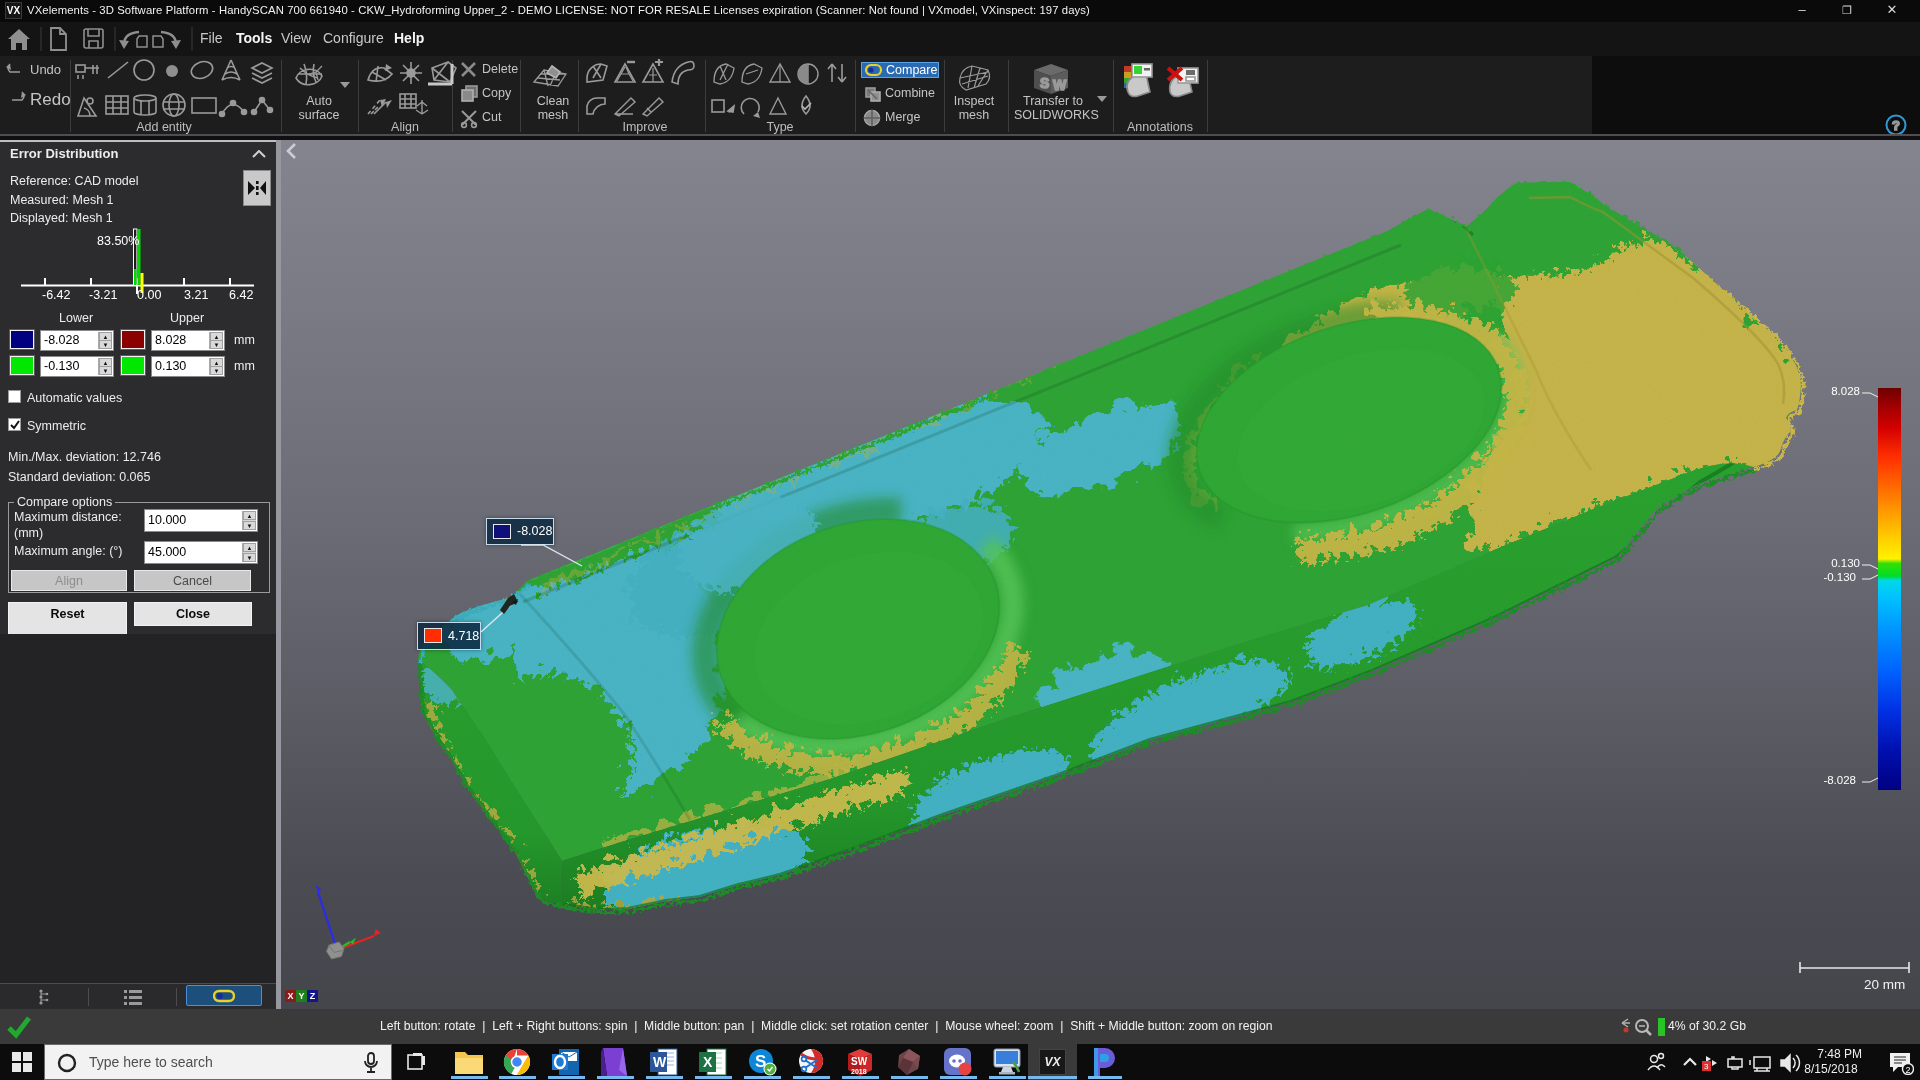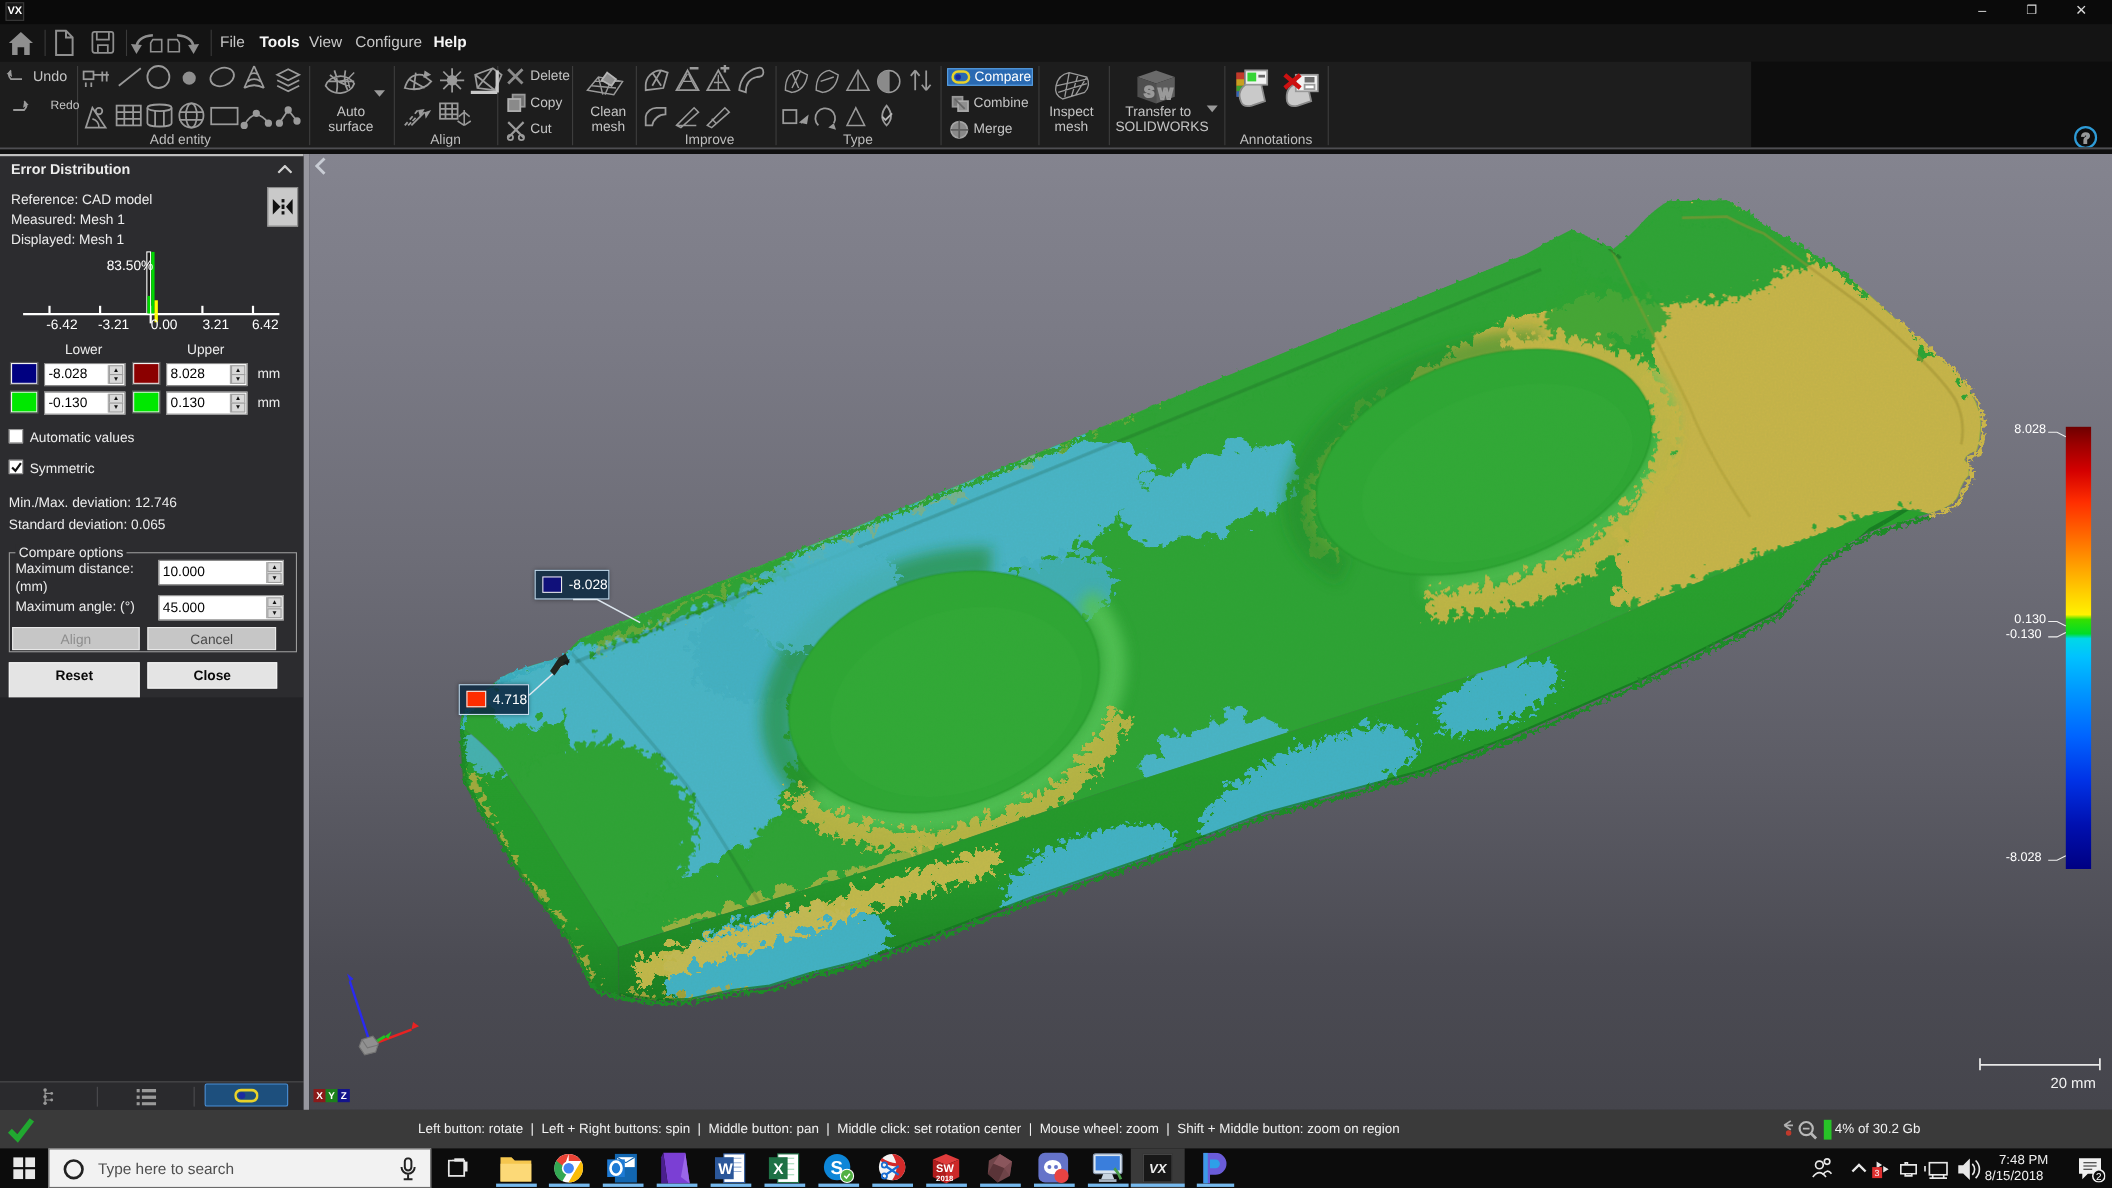--- a/index.html
+++ b/index.html
@@ -53,20 +53,21 @@
 #searchbox{left:44px;top:0px;width:348px;height:36px;background:#f2f2f2;border:1px solid #6a6a6a;color:#4f4f4f;font-size:14px}
 .uline{position:absolute;top:32px;height:3px;background:#76b9ed}
 .tray{position:absolute;color:#f0f0f0;font-size:12px}
 </style>
 </head>
 <body>
 <div id="stage">
 
 <div id="titlebar" class="abs">
   <div id="vxlogo" class="abs">VX</div>
+  <div class="txt abs">VXelements - 3D Software Platform - HandySCAN 700 661940 - CKW_Hydroforming Upper_2 - DEMO LICENSE: NOT FOR RESALE Licenses expiration (Scanner: Not found | VXmodel, VXinspect: 197 days)</div>
   <div class="winbtn abs" style="left:1789px">–</div>
   <div class="winbtn abs" style="left:1834px;font-size:11px">❐</div>
   <div class="winbtn abs" style="left:1879px">✕</div>
 </div>
 
 <div id="menubar" class="abs">
   <svg class="abs" style="left:0;top:0" width="460" height="34" viewBox="0 0 460 34">
     <path d="M19 7 L8 17 h3 v11 h5 v-7 h6 v7 h5 V17 h3 z" fill="#8f8f8f"></path>
     <g stroke="#8f8f8f" fill="none" stroke-width="1.8">
       <path d="M51 6 h9 l6 6 v16 h-15 z M60 6 v6 h6"></path>
@@ -96,21 +97,21 @@
   <div class="gsep abs" style="left:452px"></div>
   <div class="gsep abs" style="left:520px"></div>
   <div class="gsep abs" style="left:578px"></div>
   <div class="gsep abs" style="left:705px"></div>
   <div class="gsep abs" style="left:855px"></div>
   <div class="gsep abs" style="left:944px"></div>
   <div class="gsep abs" style="left:1008px"></div>
   <div class="gsep abs" style="left:1113px"></div>
   <div class="gsep abs" style="left:1207px"></div>
   <div class="rtext abs" style="left:30px;top:6px;font-size:13px">Undo</div>
-  <div class="rtext abs" style="left:46px;top:34px;font-size:11px">Redo</div>
+  <div class="rtext abs" style="left:30px;top:34px;font-size:17px">Redo</div>
   <div class="glabel abs" style="left:109px;width:110px">Add entity</div>
   <div class="rtext abs" style="left:297px;top:38px;text-align:center;width:44px">Auto<br>surface</div>
   <div class="glabel abs" style="left:370px;width:70px">Align</div>
   <div class="rtext abs" style="left:482px;top:6px">Delete</div>
   <div class="rtext abs" style="left:482px;top:30px">Copy</div>
   <div class="rtext abs" style="left:482px;top:54px">Cut</div>
   <div class="rtext abs" style="left:533px;top:38px;text-align:center;width:40px">Clean<br>mesh</div>
   <div class="glabel abs" style="left:600px;width:90px">Improve</div>
   <div class="glabel abs" style="left:735px;width:90px">Type</div>
   <div class="abs" style="left:861px;top:6px;width:78px;height:16px;background:#2a6ab2;border:1px solid #5aa2e4"></div>

